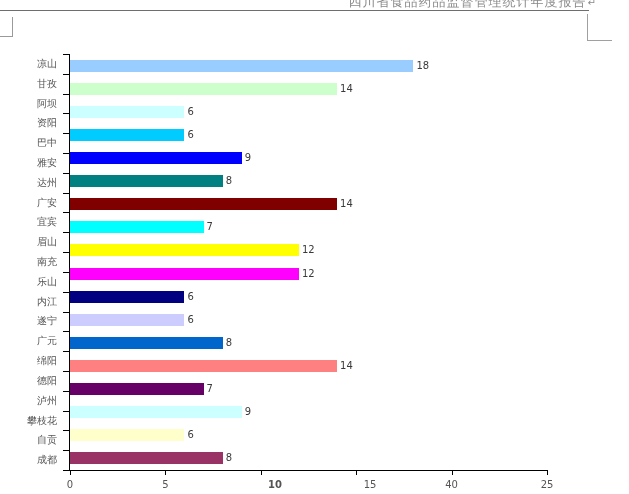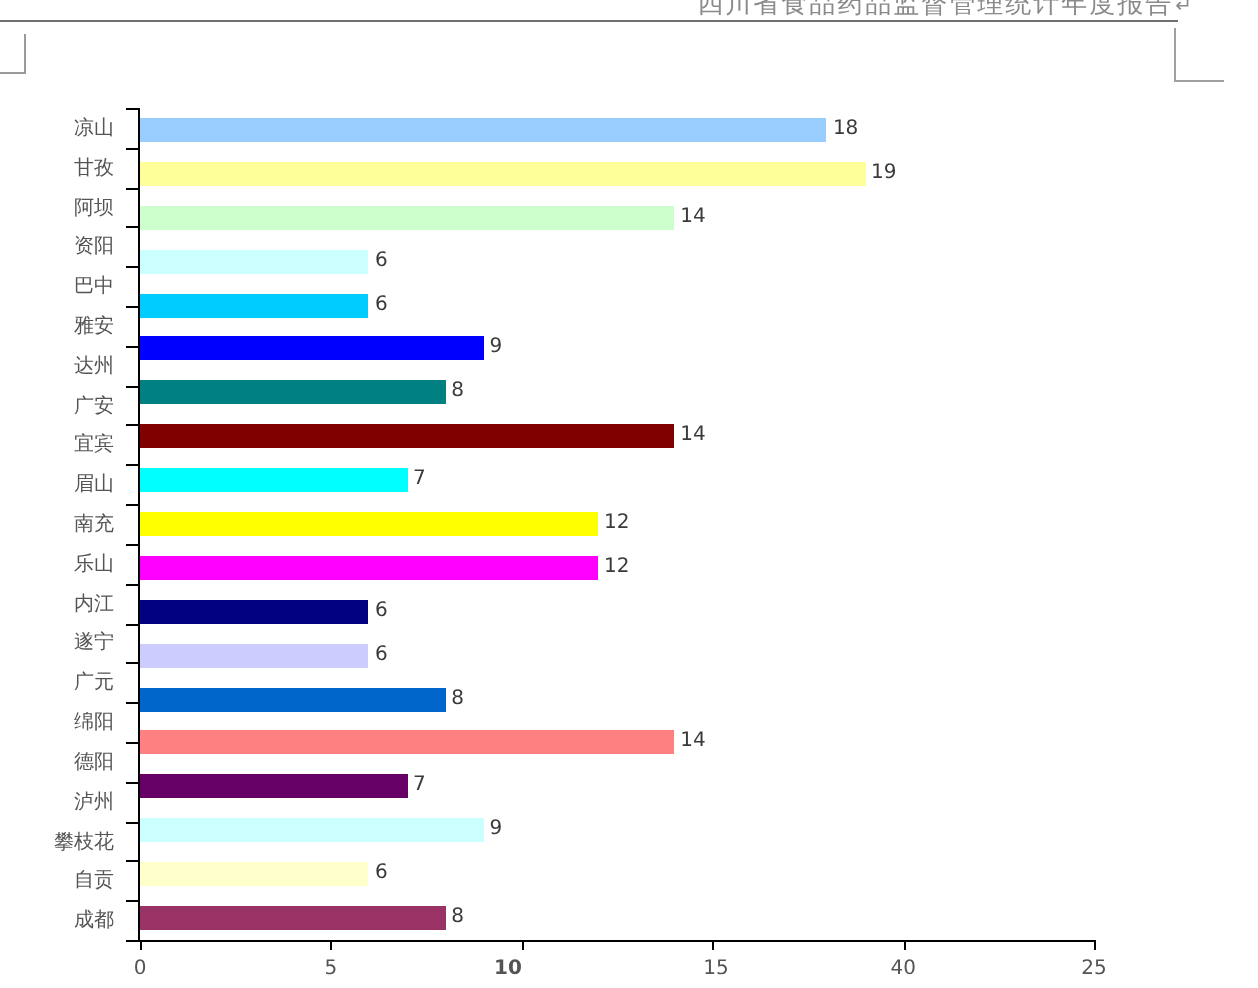--- a/index.html
+++ b/index.html
@@ -82,24 +82,20 @@
       <div class="cat-label">德阳</div>
       <div class="cat-label">泸州</div>
       <div class="cat-label">攀枝花</div>
       <div class="cat-label">自贡</div>
       <div class="cat-label">成都</div>
     </div>
   <div class="plot">
       <div class="bar-row">
         <div class="bar" style="width: 72%; background: rgb(153, 204, 255);"></div>
         <span class="bar-value">18</span>
-      </div>
-      <div class="bar-row">
-        <div class="bar" style="width: 76%; background: rgb(255, 255, 153);"></div>
-        <span class="bar-value">19</span>
       </div>
       <div class="bar-row">
         <div class="bar" style="width: 56%; background: rgb(204, 255, 204);"></div>
         <span class="bar-value">14</span>
       </div>
       <div class="bar-row">
         <div class="bar" style="width: 24%; background: rgb(204, 255, 255);"></div>
         <span class="bar-value">6</span>
       </div>
       <div class="bar-row">
@@ -182,21 +178,21 @@
       <div class="ytick" style="top: 337px;"></div>
       <div class="ytick" style="top: 357px;"></div>
       <div class="ytick" style="top: 376px;"></div>
       <div class="ytick" style="top: 396px;"></div>
       <div class="ytick" style="top: 416px;"></div>
       <div class="xtick" style="left: 0px;"></div>
       <div class="xtick-label" style="left: 0px;">0</div>
       <div class="xtick" style="left: 95.4px;"></div>
       <div class="xtick-label" style="left: 95.4px;">5</div>
       <div class="xtick" style="left: 190.8px;"></div>
-      <div class="xtick-label" style="left: 184px; font-weight: bold;">10</div>
+      <div class="xtick-label" style="left: 205px; font-weight: bold;">10</div>
       <div class="xtick" style="left: 286.2px;"></div>
-      <div class="xtick-label" style="left: 288px;">15</div>
+      <div class="xtick-label" style="left: 300px;">15</div>
       <div class="xtick" style="left: 381.6px;"></div>
       <div class="xtick-label" style="left: 381.6px;">40</div>
       <div class="xtick" style="left: 477px;"></div>
       <div class="xtick-label" style="left: 477px;">25</div>
     </div>
 </div>
 
 </body></html>

